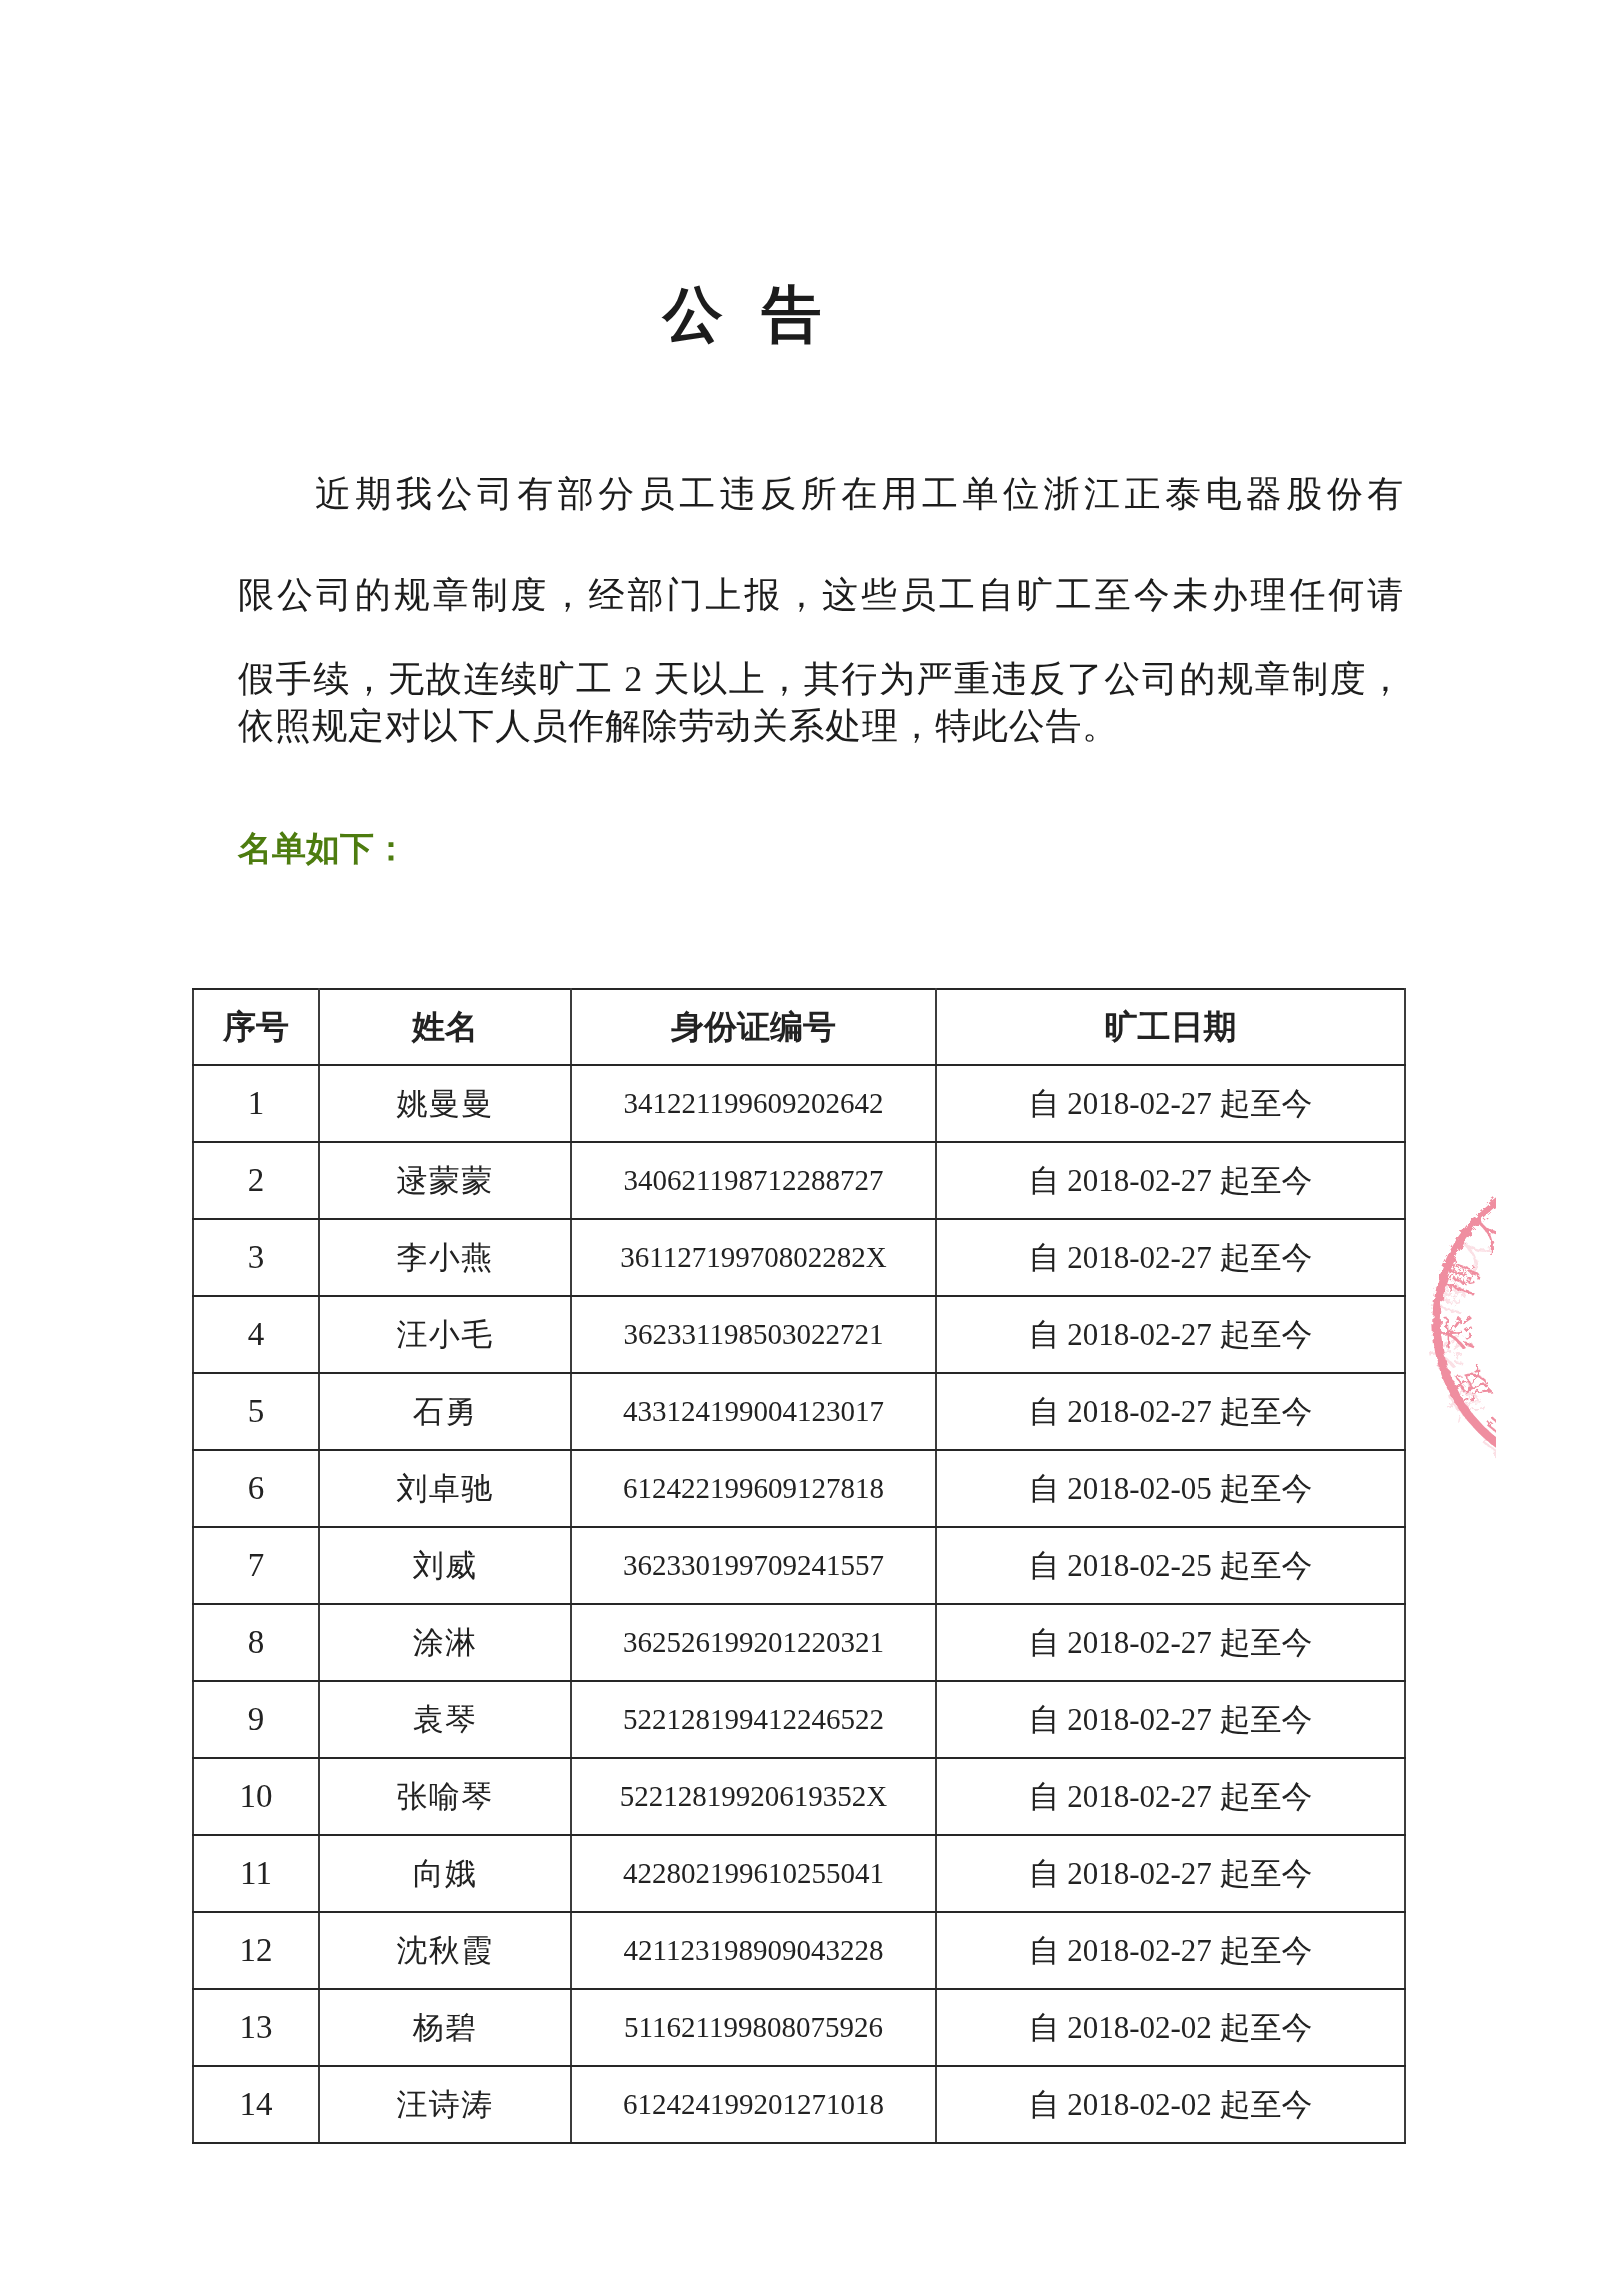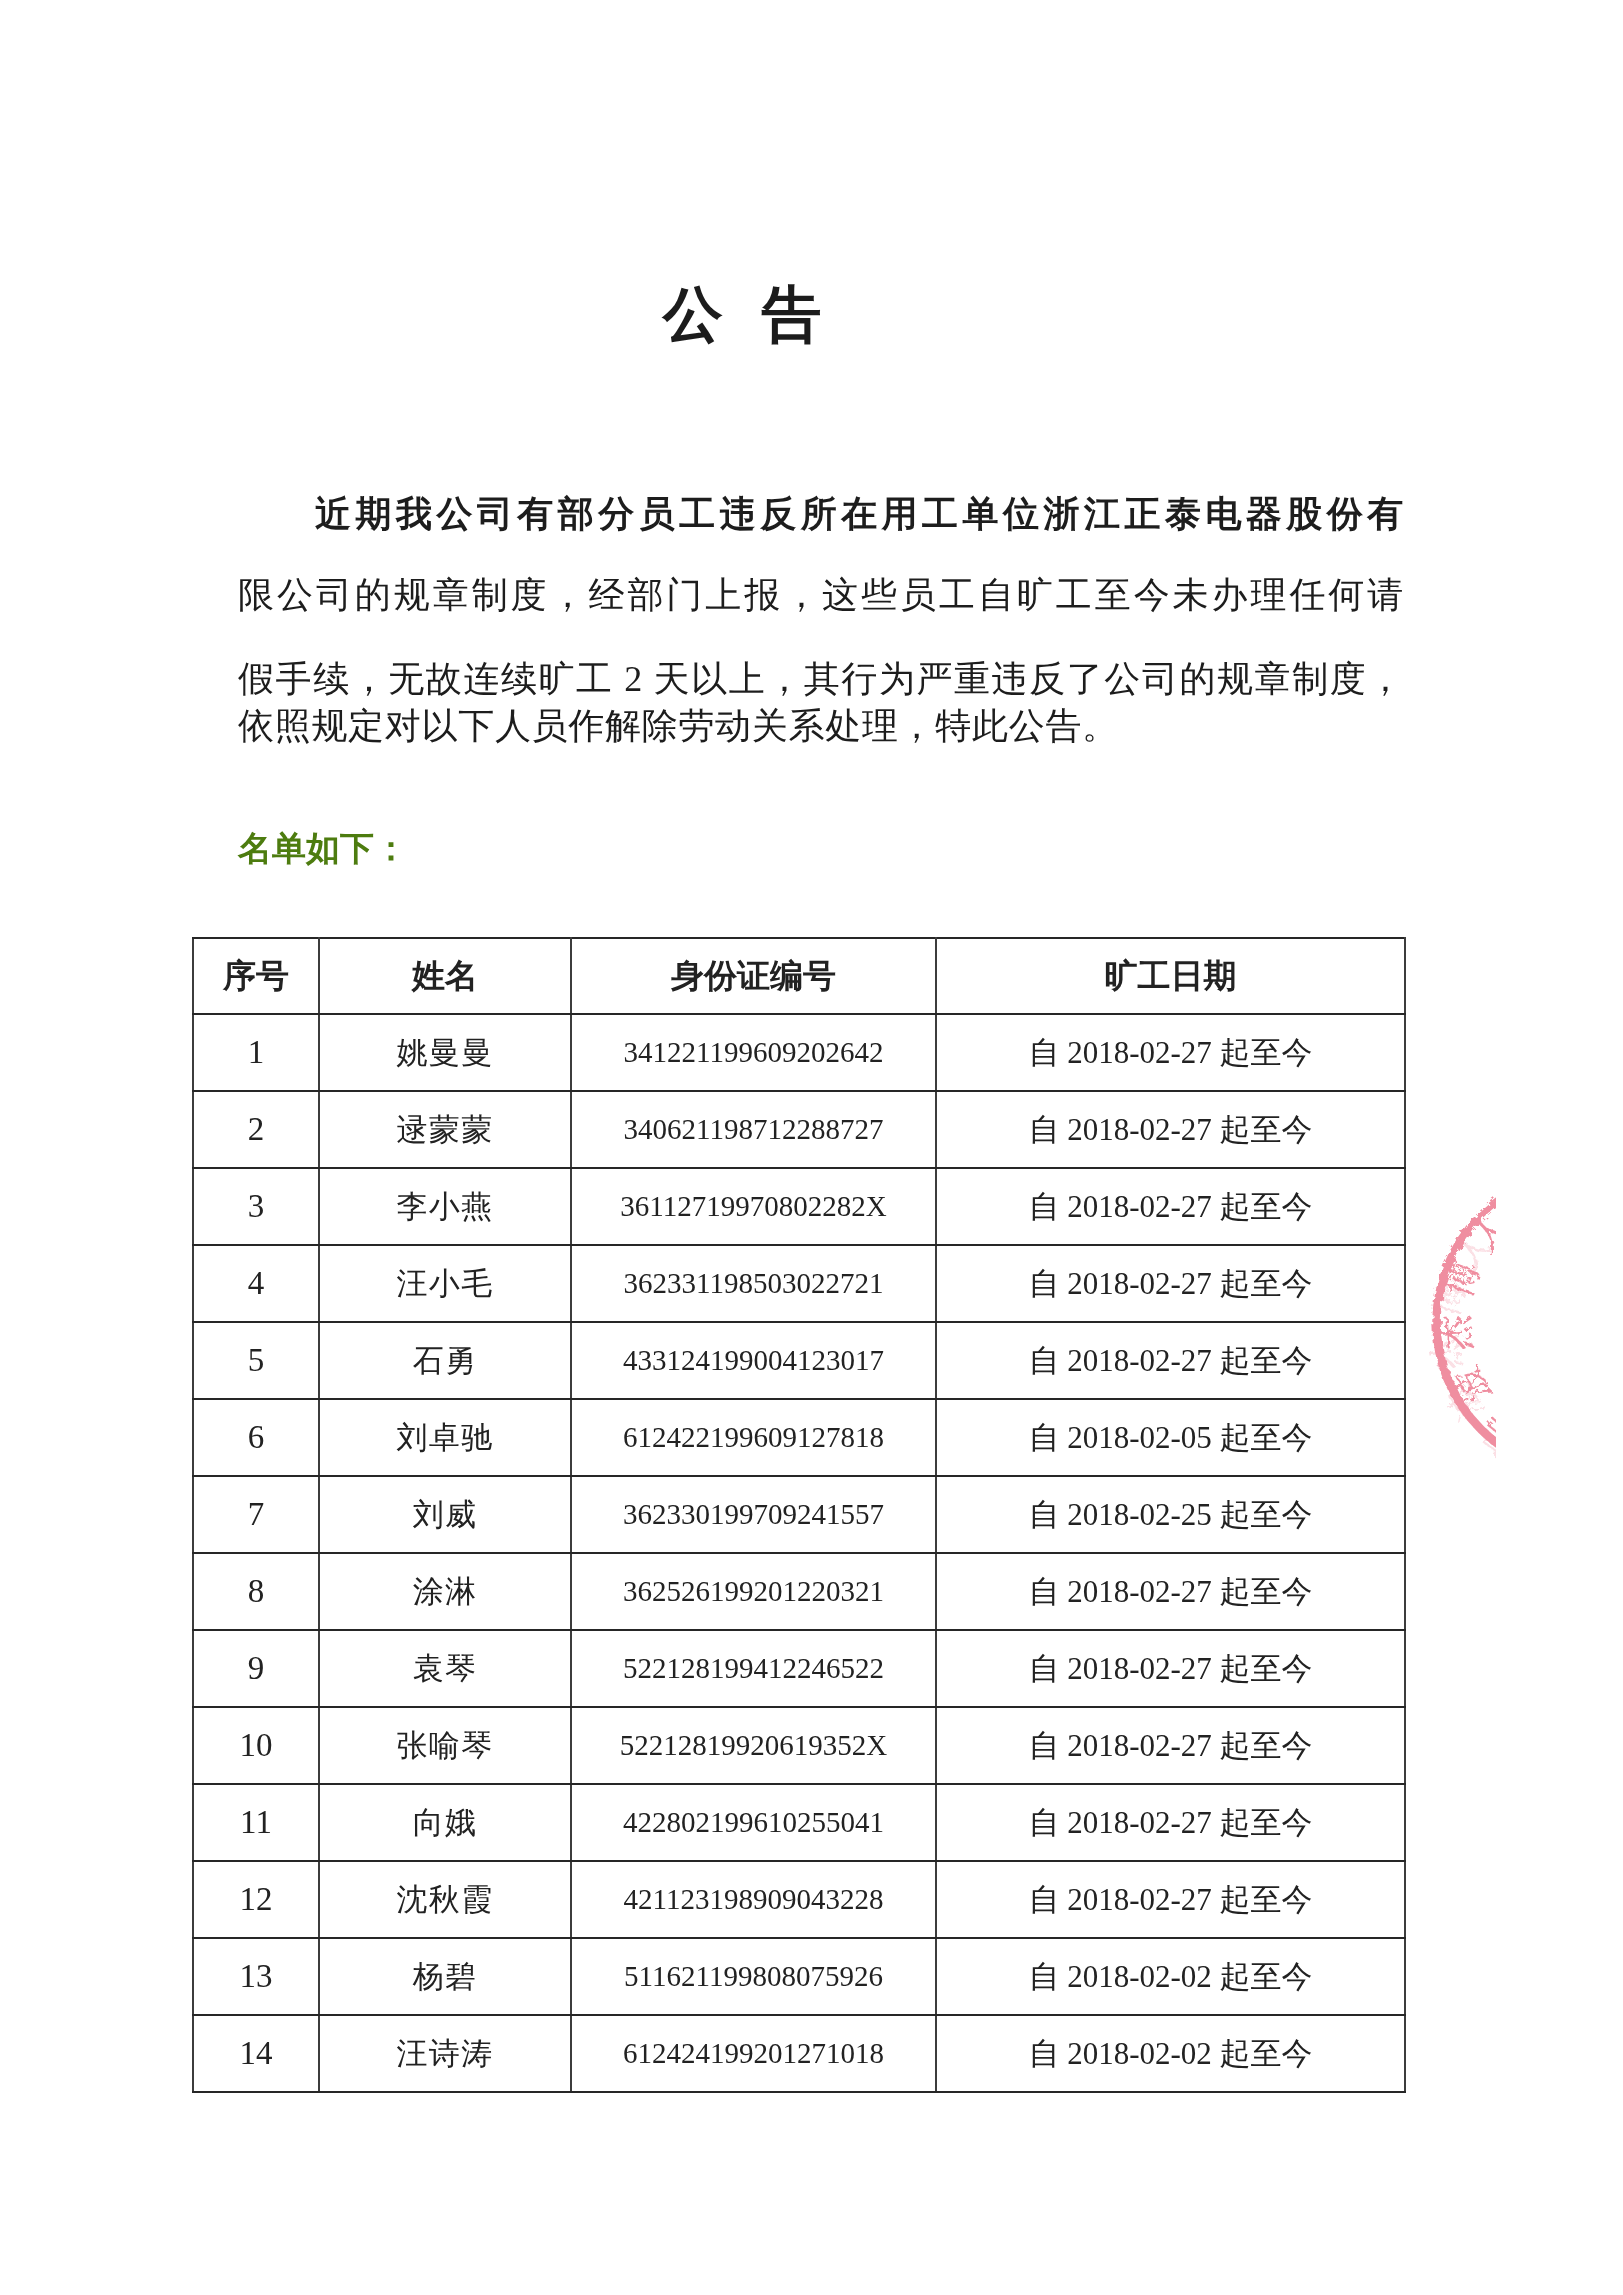--- a/index.html
+++ b/index.html
@@ -56,21 +56,21 @@
     top: 830px;
     font-family: "Liberation Sans", "DejaVu Sans", sans-serif;
     font-weight: 700;
     font-size: 34px;
     line-height: 1.1;
     color: #4d7c0f;
   }
   table.roster {
     position: absolute;
     left: 192px;
-    top: 937px;
+    top: 988px;
     width: 1212px;
     border-collapse: collapse;
     table-layout: fixed;
     font-family: "Liberation Serif", "DejaVu Serif", serif;
     color: #222222;
   }
   table.roster th, table.roster td {
     border-left: 2px solid #3c3c3c;
     border-right: 2px solid #3c3c3c;
     border-top: 2.6px solid #262626;
@@ -103,21 +103,21 @@
   }
 </style>
 </head>
 <body>
 
 <div class="page">
 
   <h1 class="title">公 告</h1>
 
   <div id="para">
-      <div class="para-line first" style="top: 496px; font-weight: bold;">近期我公司有部分员工违反所在用工单位浙江正泰电器股份有</div>
+      <div class="para-line first" style="top: 476px;">近期我公司有部分员工违反所在用工单位浙江正泰电器股份有</div>
       <div class="para-line" style="top: 577px;">限公司的规章制度，经部门上报，这些员工自旷工至今未办理任何请</div>
       <div class="para-line" style="top: 661px;">假手续，无故连续旷工 2 天以上，其行为严重违反了公司的规章制度，</div>
       <div class="para-line flush-left" style="top: 708px;">依照规定对以下人员作解除劳动关系处理，特此公告。</div>
     </div>
 
   <div class="list-intro">名单如下：</div>
 
   <table class="roster">
     <colgroup>
       <col style="width:126px">

